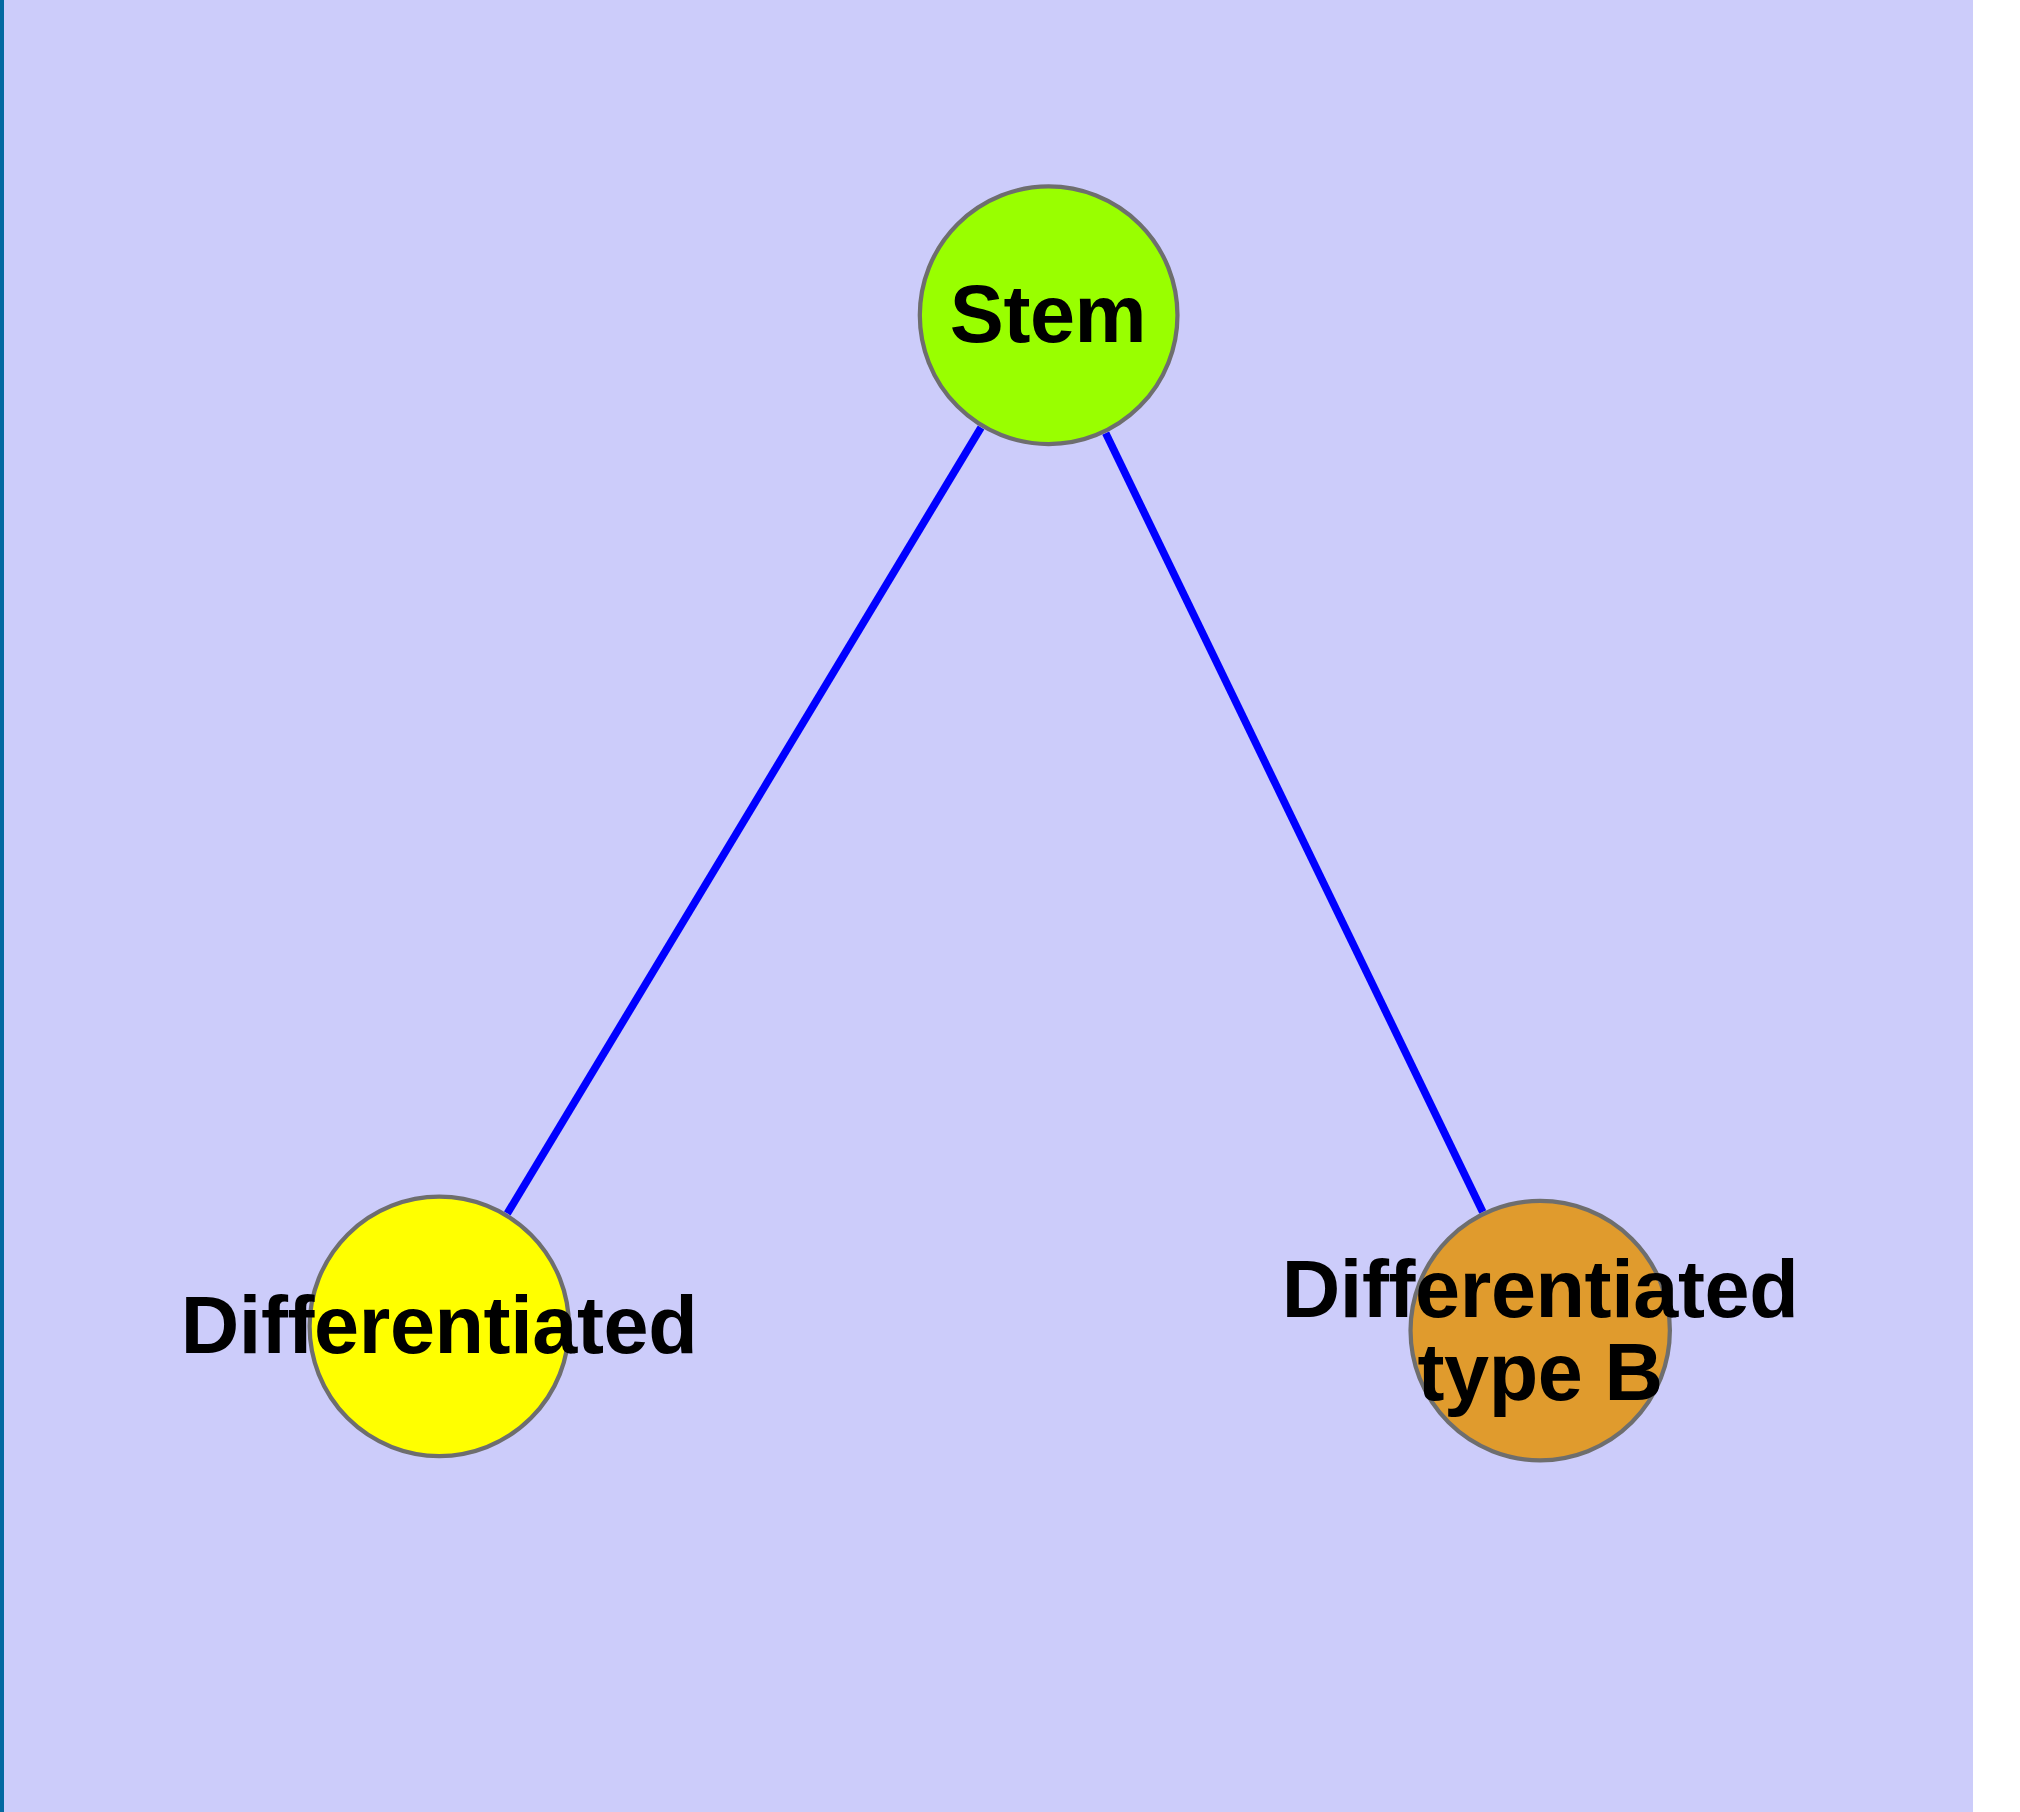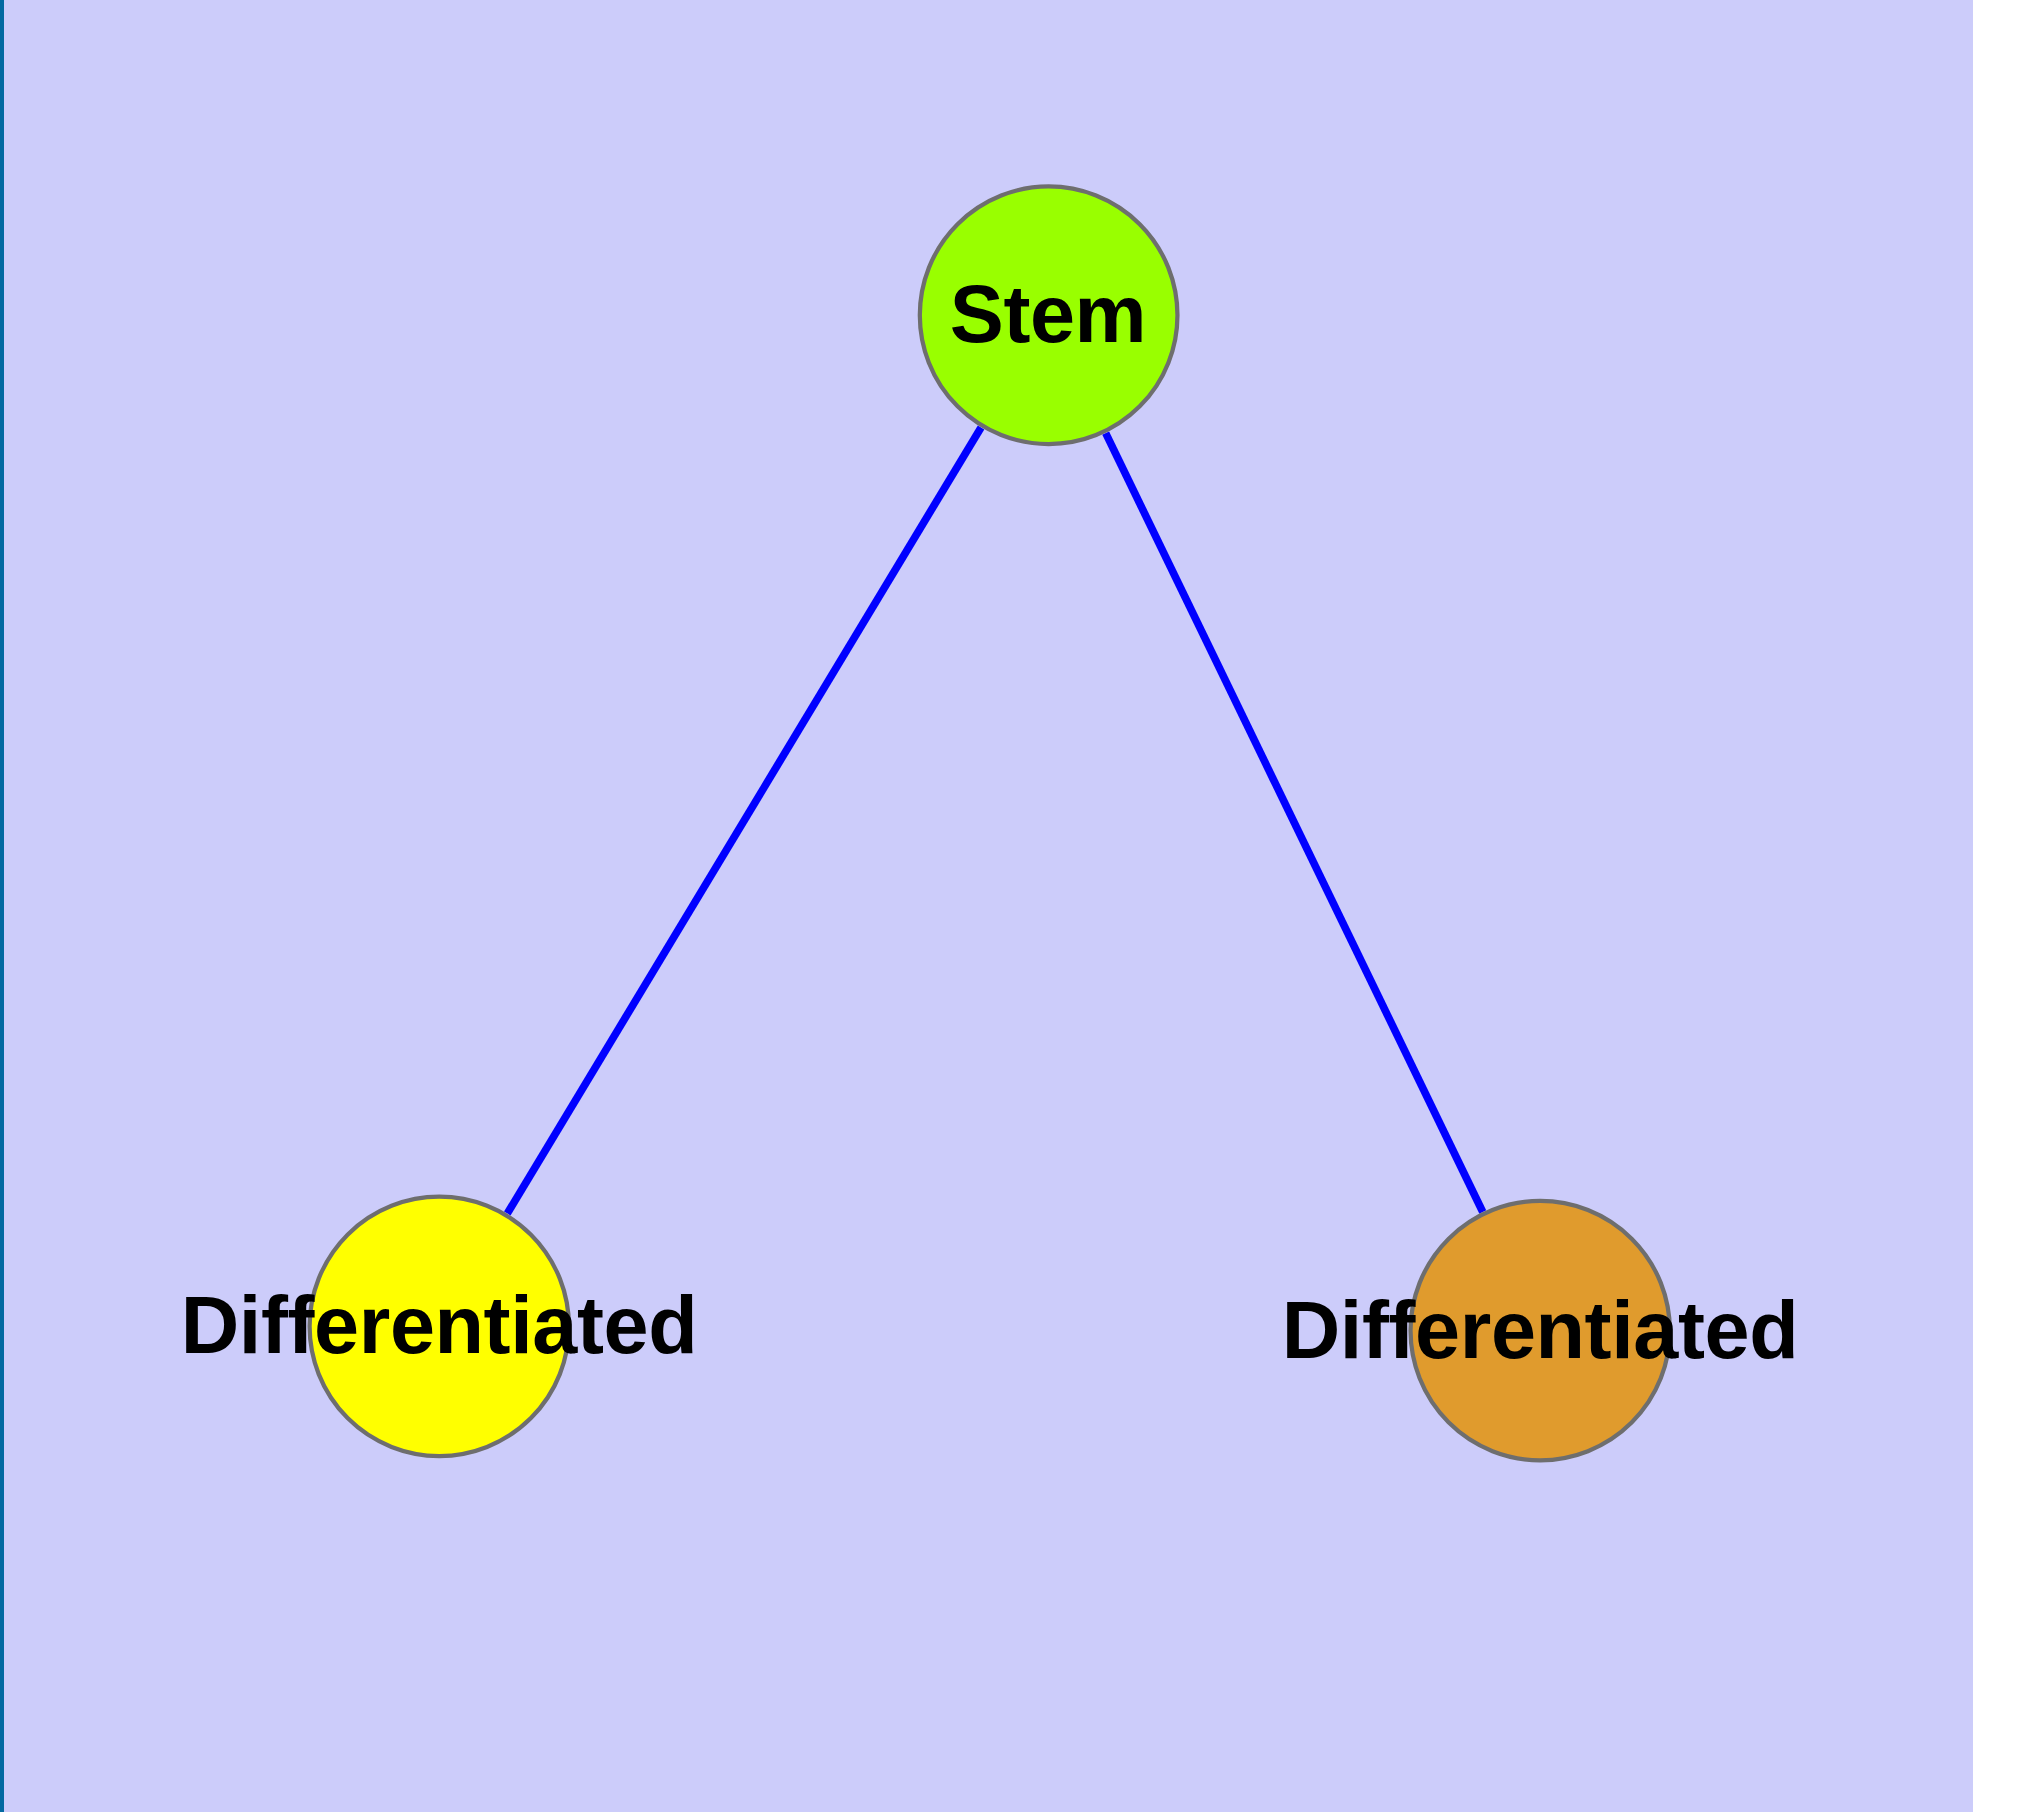--- a/index.html
+++ b/index.html
@@ -58,16 +58,16 @@
     <g id="nodes-layer">
         <circle cx="1237" cy="372" r="152" fill="#99ff00" stroke="#6e6e6e" stroke-width="5"></circle>
         <circle cx="518" cy="1565" r="153" fill="#ffff00" stroke="#6e6e6e" stroke-width="5"></circle>
         <circle cx="1817" cy="1570" r="153" fill="#e09b2d" stroke="#6e6e6e" stroke-width="5"></circle>
       </g>
   </svg>
 
   <div id="labels-layer">
       <div class="node-label" style="left: 1048px; top: 315px; font-size: 81px; color: rgb(0, 0, 0);"><div>Stem</div></div>
       <div class="node-label" style="left: 439px; top: 1326px; font-size: 81px; color: rgb(0, 0, 0);"><div>Differentiated</div></div>
-      <div class="node-label" style="left: 1540px; top: 1331px; font-size: 81px; color: rgb(0, 0, 0);"><div>Differentiated</div></div>
+      <div class="node-label" style="left: 1540px; top: 1331px; font-size: 81px; color: rgb(0, 0, 0);"><div>Differentiated</div><div>type B</div></div>
     </div>
 </div>
 
 
 </body></html>

